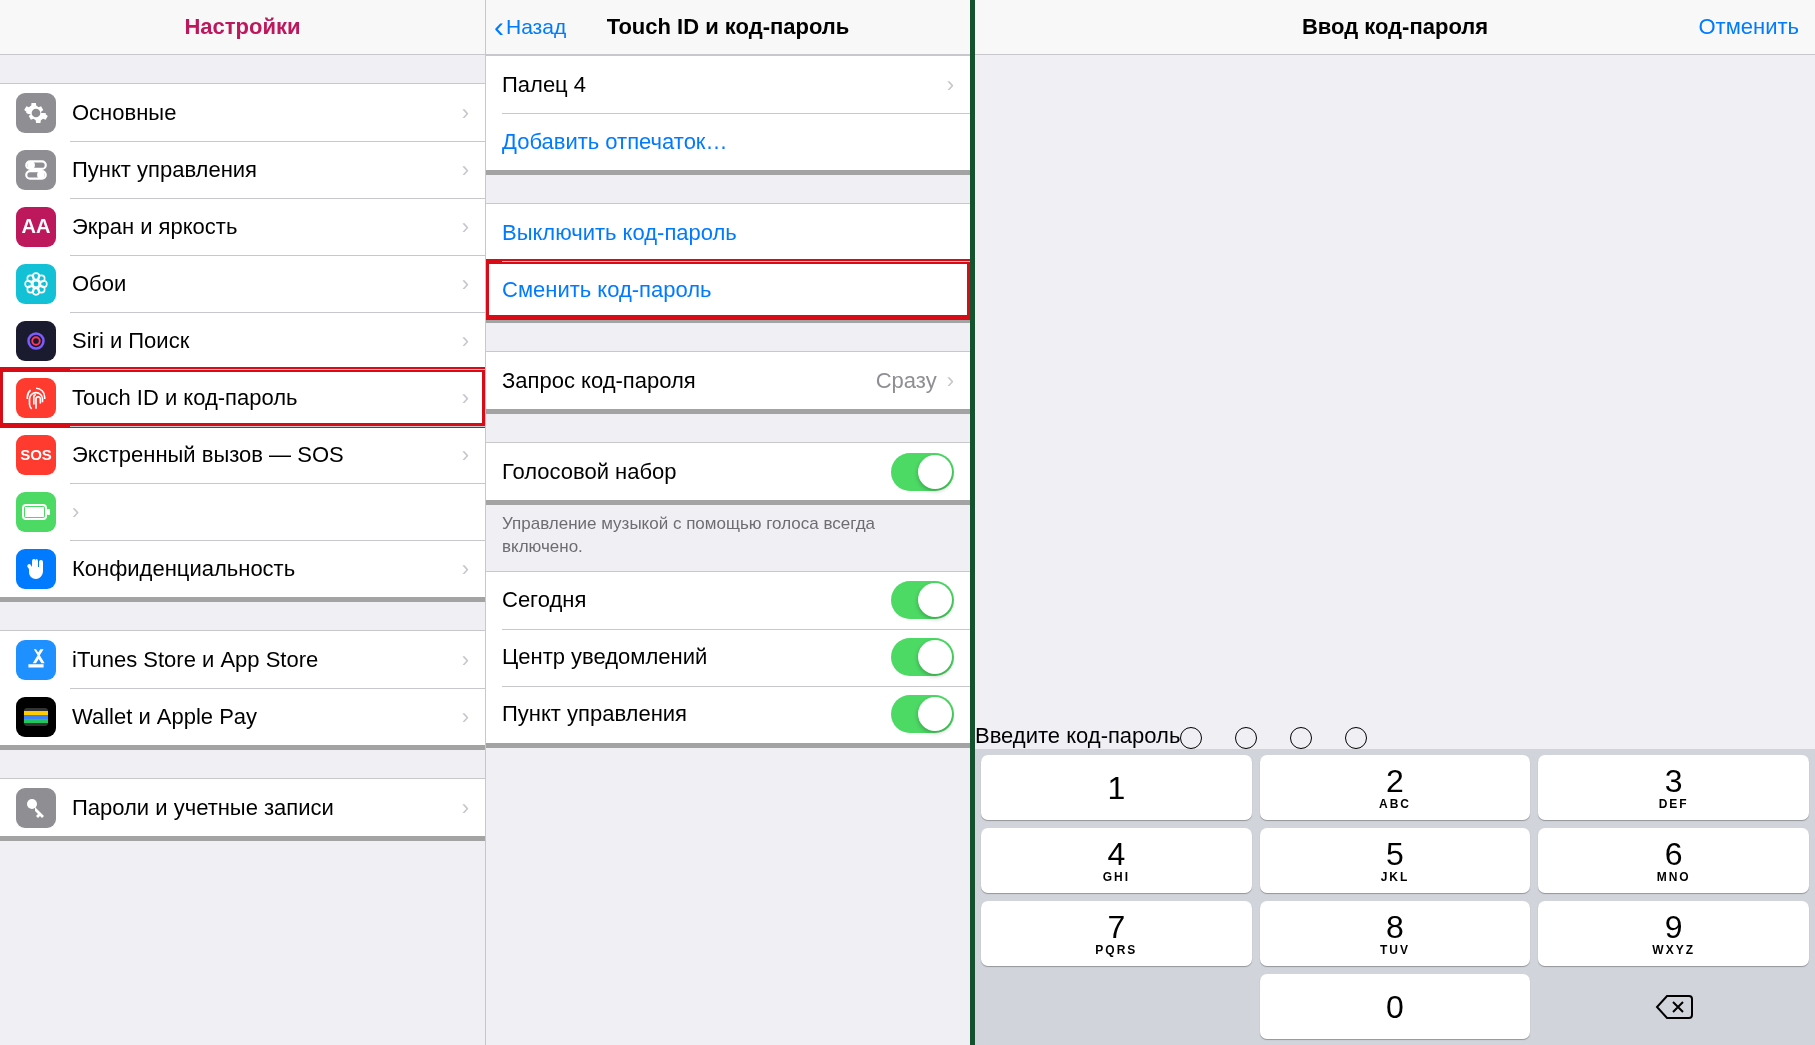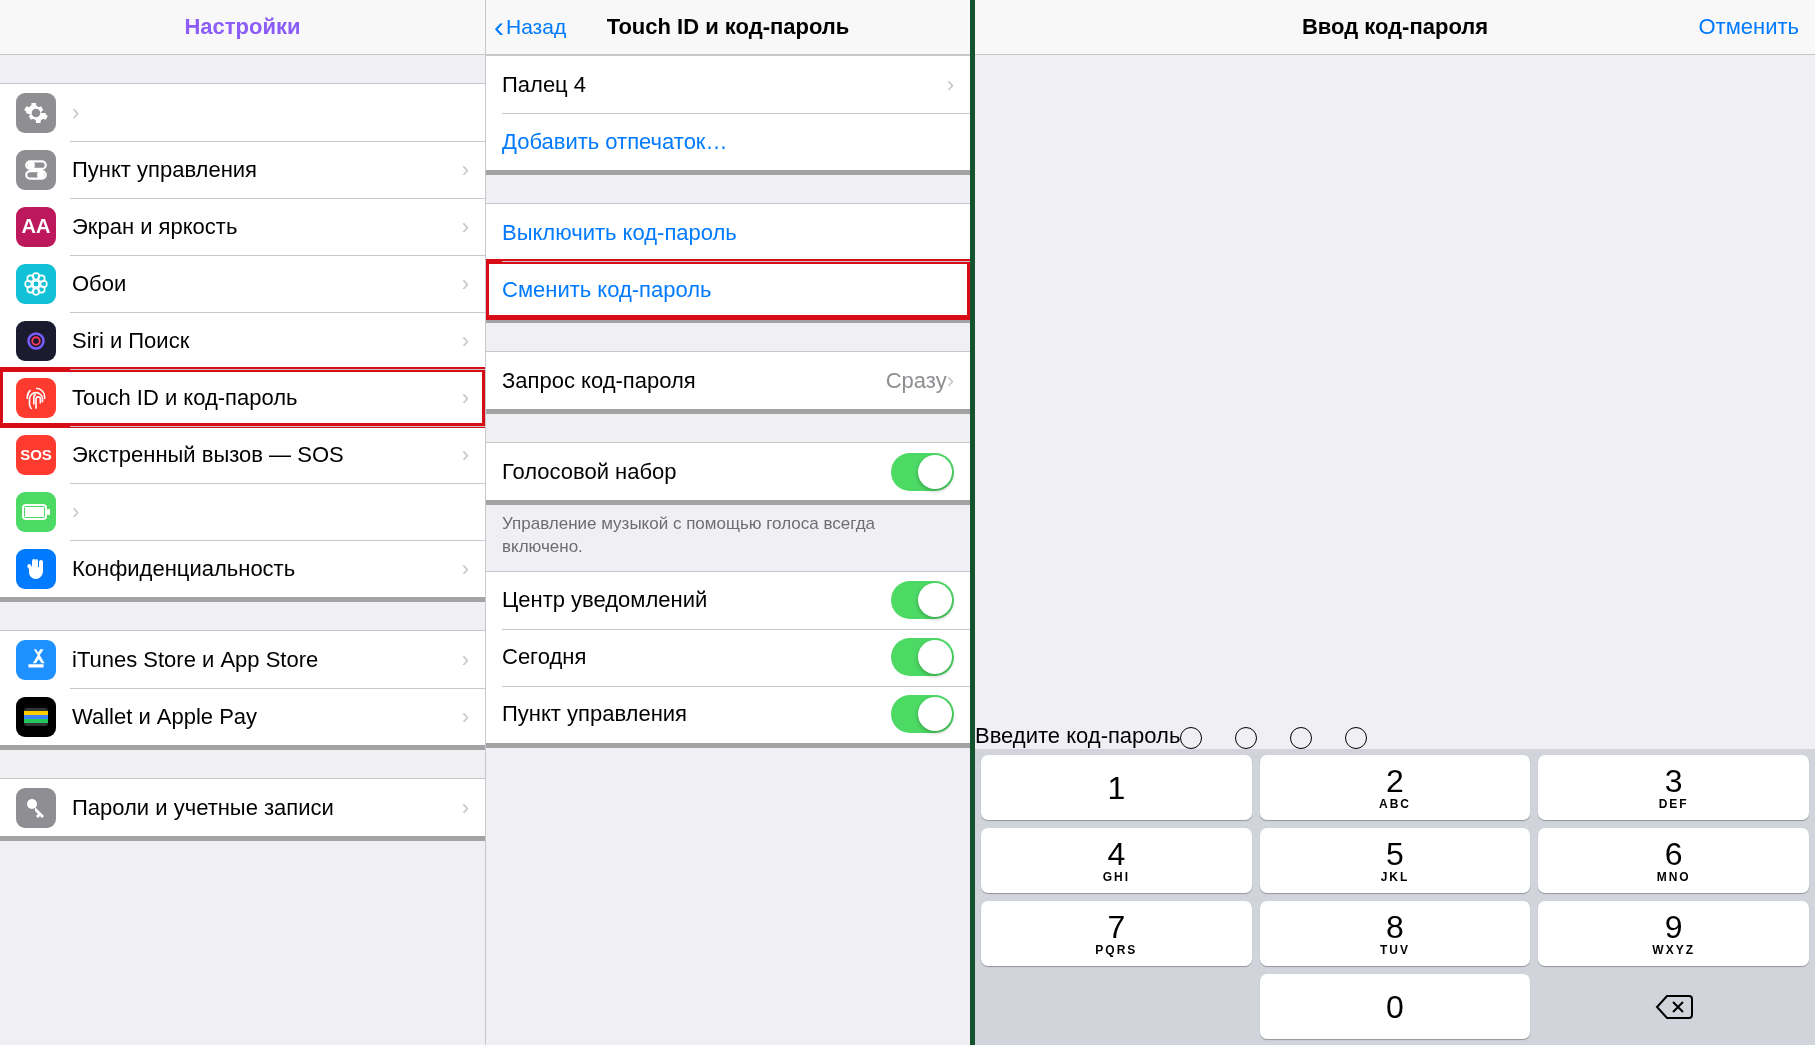--- a/index.html
+++ b/index.html
@@ -20,21 +20,21 @@
   .navbar {
     height: 55px;
     background: #f8f8f8;
     border-bottom: 1px solid #c8c7cc;
     display: flex;
     align-items: center;
     justify-content: center;
     position: relative;
     flex-shrink: 0;
   }
-  .navbar-title { font-size: 22px; font-weight: 700; color: #8b5cf6; }
+  .navbar-title { font-size: 22px; font-weight: 700; color: #be185d; }
   .navbar-center-title { font-size: 22px; font-weight: 700; color: #000; }
   .navbar-back {
     position: absolute;
     left: 8px;
     display: flex;
     align-items: center;
     color: #007aff;
     font-size: 21px;
     cursor: pointer;
   }
@@ -69,21 +69,21 @@
     border-top: 1px solid #c8c7cc;
   }
   .col2 .cell + .cell::before { left: 16px; }
   .icon-wrap {
     width: 40px; height: 40px; border-radius: 9px;
     display: flex; align-items: center; justify-content: center;
     margin-right: 16px; flex-shrink: 0;
   }
   .cell-label { font-size: 22px; color: #000; flex: 1; }
   .cell-label.link { color: #007aff; }
-  .cell-value { font-size: 22px; color: #8e8e93; }
+  .cell-value { font-size: 22px; color: #8e8e93; margin-right: 10px; }
   .chevron {
     color: #c7c7cc; font-size: 22px; font-weight: 300;
   }
   .highlight { outline: 5px solid #d80c16; outline-offset: -3px; }
   .footer-text { font-size: 17px; color: #6d6d72; padding: 8px 16px 12px; line-height: 1.35; }
   .header-text { font-size: 17px; color: #6d6d72; padding: 18px 16px 8px; text-transform: none; }
 
   
   .switch {
     width: 63px; height: 38px; border-radius: 19px;
@@ -143,20 +143,21 @@
   <div class="scroll">
     <div class="spacer"></div>
     <div id="col1-groups">
         <div class="group">
           <div class="cell">
             <div class="icon-wrap" style="background: rgb(142, 142, 147);">
               <svg width="26" height="26" viewBox="0 0 24 24" fill="#fff">
                 <path d="M12 8a4 4 0 100 8 4 4 0 000-8zm9 4a7 7 0 01-.1 1.2l2 1.6-2 3.4-2.4-.8a7 7 0 01-2 1.2l-.4 2.6h-4l-.4-2.6a7 7 0 01-2-1.2l-2.4.8-2-3.4 2-1.6A7 7 0 013 12a7 7 0 01.1-1.2l-2-1.6 2-3.4 2.4.8a7 7 0 012-1.2L7.9 2.8h4l.4 2.6a7 7 0 012 1.2l2.4-.8 2 3.4-2 1.6c.07.4.1.8.1 1.2z"></path>
               </svg>
             </div>
+            <div class="cell-label">Основные</div>
             <div class="chevron">›</div>
           </div>
           <div class="cell">
             <div class="icon-wrap" style="background: rgb(142, 142, 147);">
               <svg width="26" height="26" viewBox="0 0 24 24" fill="none" stroke="#fff" stroke-width="2">
                 <rect x="3" y="4" width="18" height="7" rx="3.5"></rect>
                 <circle cx="7.5" cy="7.5" r="2.5" fill="#fff"></circle>
                 <rect x="3" y="13" width="18" height="7" rx="3.5"></rect>
                 <circle cx="16.5" cy="16.5" r="2.5" fill="#fff"></circle>
               </svg>
@@ -314,25 +315,25 @@
     <div class="spacer"></div>
     <div class="group" id="c2-voice">
         <div class="cell">
           <div class="cell-label">Голосовой набор</div>
           <div class="switch"></div>
         </div>
       </div>
     <div class="footer-text">Управление музыкой с помощью голоса всегда включено.</div>
     <div class="group" id="c2-lock">
         <div class="cell">
+          <div class="cell-label">Сегодня</div>
+          <div class="switch"></div>
+        </div>
+        <div class="cell">
           <div class="cell-label">Центр уведомлений</div>
-          <div class="switch"></div>
-        </div>
-        <div class="cell">
-          <div class="cell-label">Сегодня</div>
           <div class="switch"></div>
         </div>
         <div class="cell">
           <div class="cell-label">Пункт управления</div>
           <div class="switch"></div>
         </div>
       </div>
   </div>
 </div>
 

